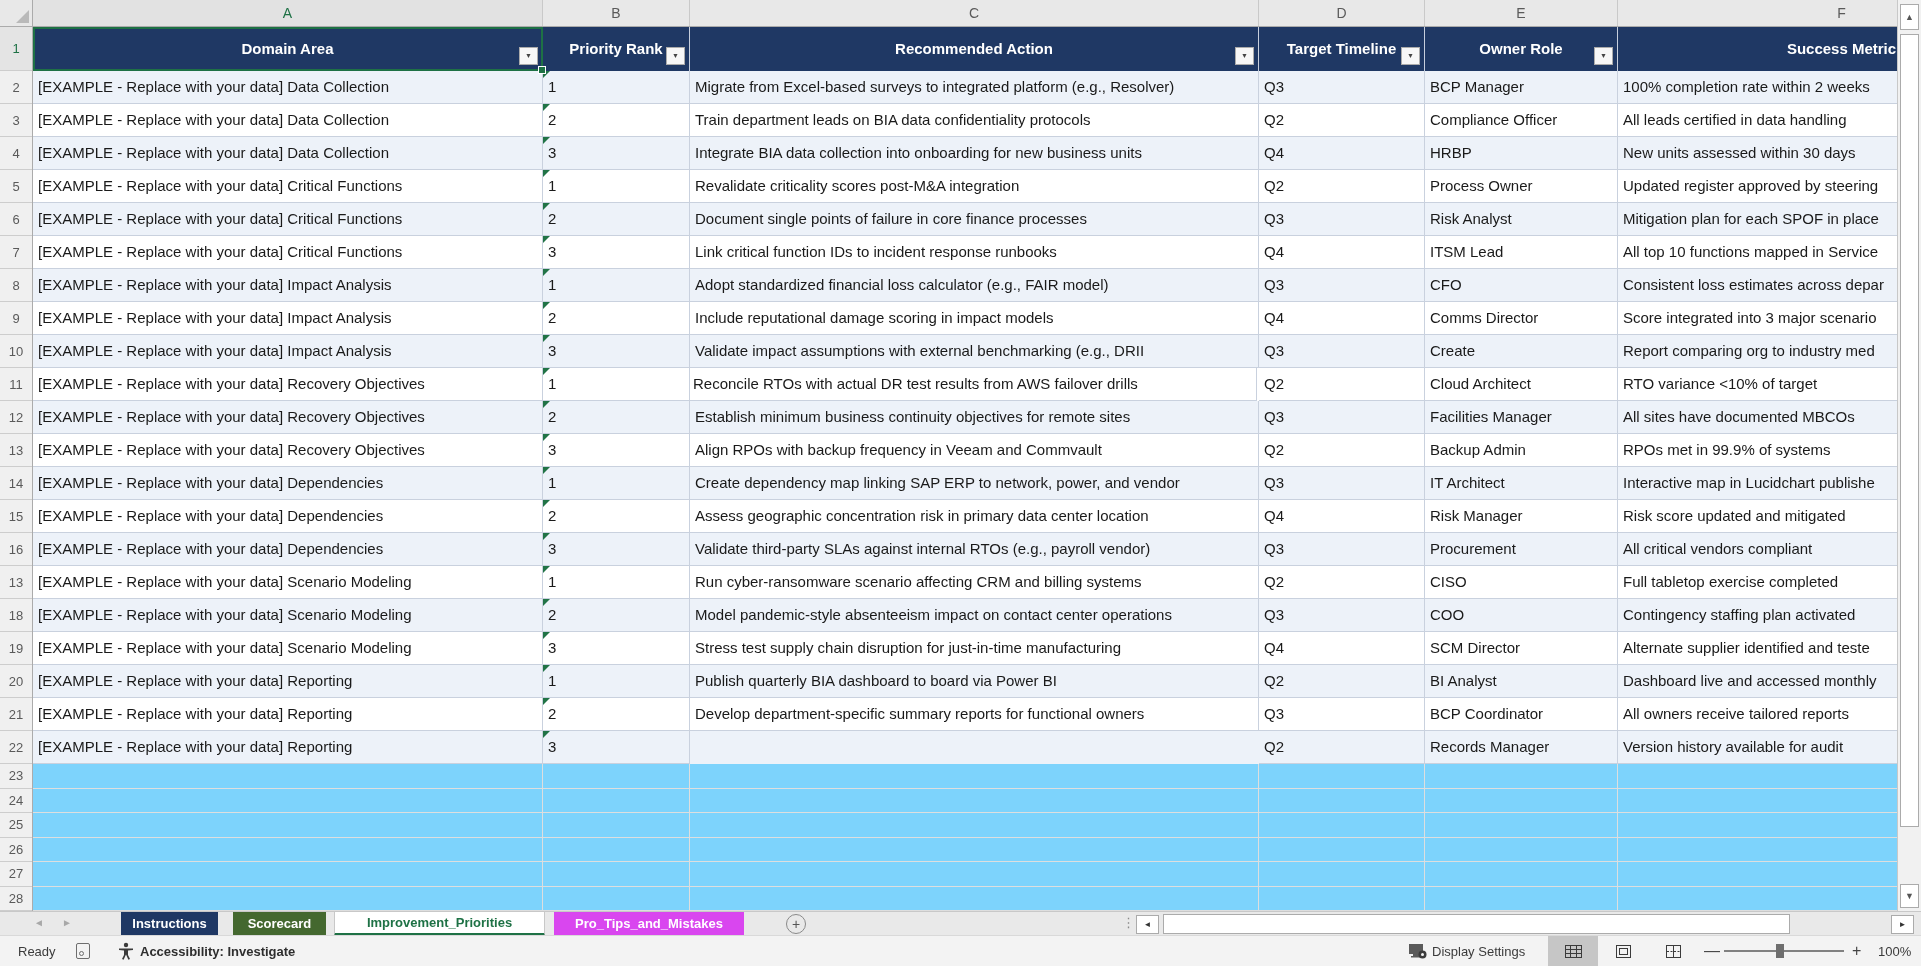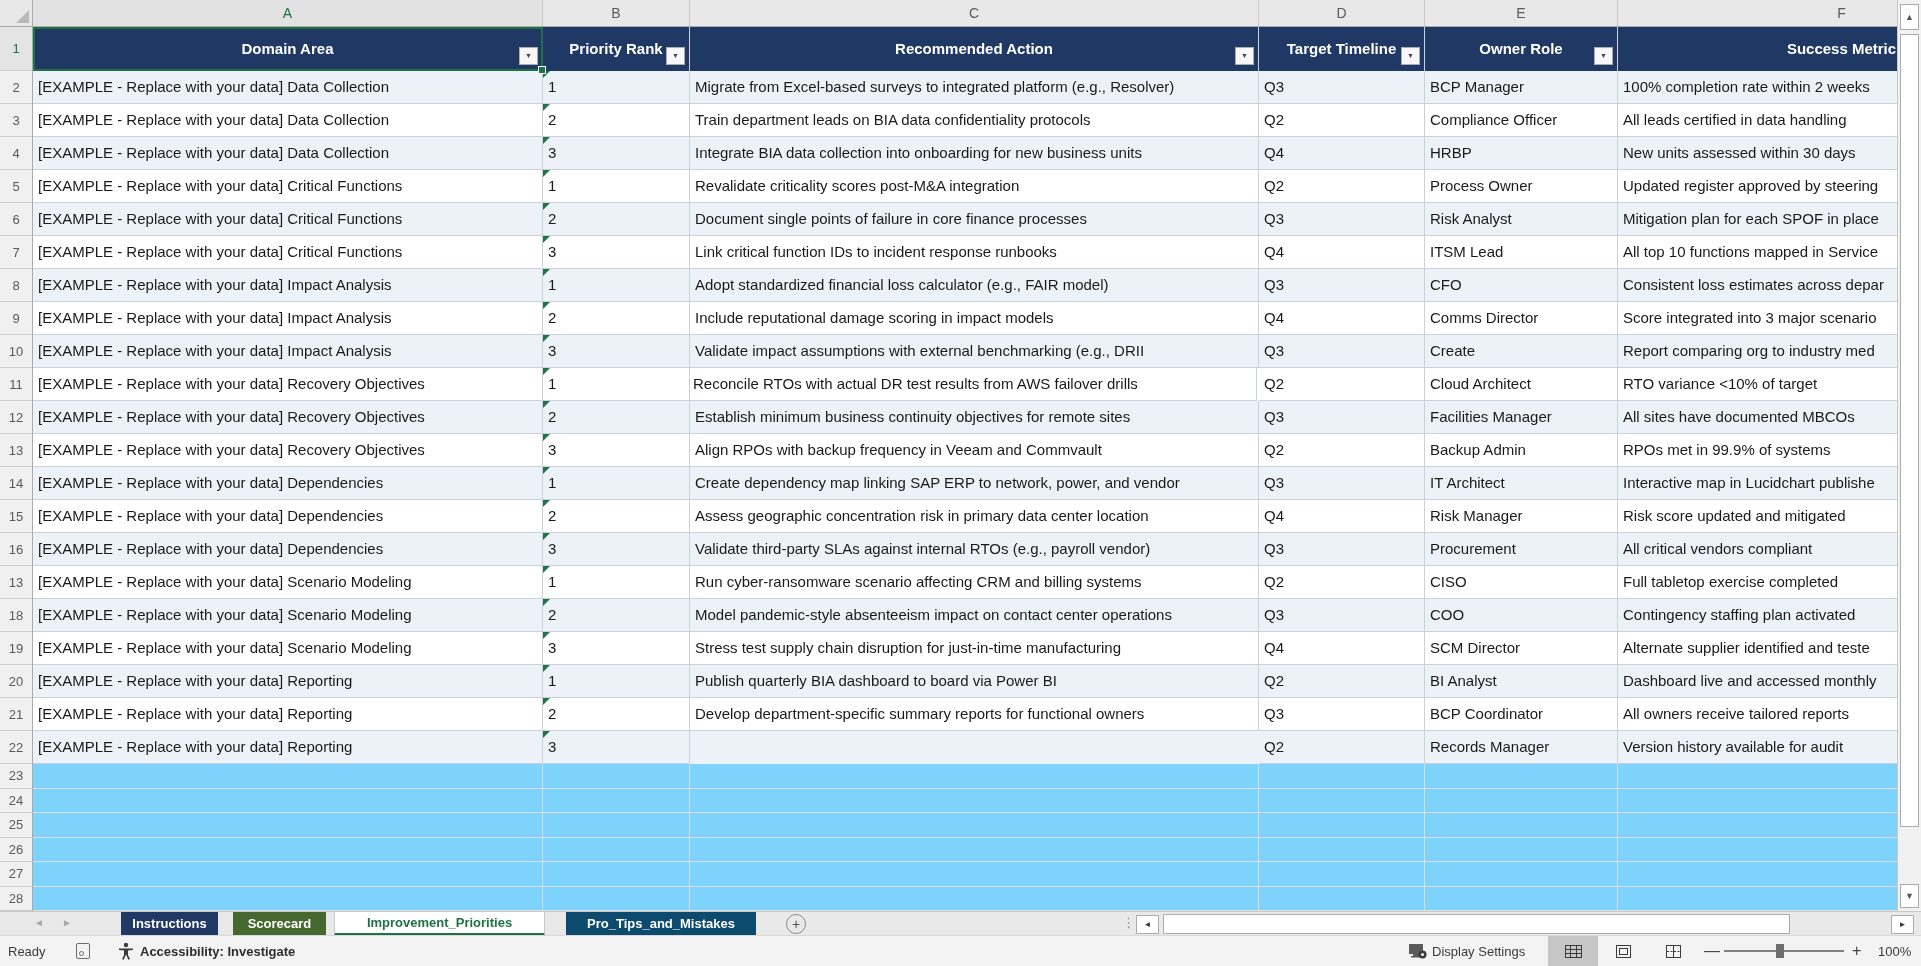--- a/index.html
+++ b/index.html
@@ -44,21 +44,21 @@
   .tab.active { background:#FFFFFF; color:#1E7145; font-weight:bold; border-bottom:3px solid #1E7145; line-height:21px; border-left:1px solid #C8C8C8; border-right:1px solid #C8C8C8; }
   #tab-nav-left, #tab-nav-right { position:absolute; top:5px; font-size:10px; color:#A8A8A8; }
   #add-sheet { position:absolute; left:786px; top:2px; width:20px; height:20px; border:1px solid #8A8A8A; border-radius:50%; color:#555; font-size:14px; line-height:18px; text-align:center; }
   #tab-grip { position:absolute; left:1122px; top:3px; font-size:13px; color:#8A8A8A; }
   #hs-left { position:absolute; left:1136px; top:3px; width:23px; height:19px; background:#FFF; border:1px solid #ABABAB; font-size:8px; color:#333; text-align:center; line-height:17px; }
   #hs-thumb { position:absolute; left:1163px; top:2px; width:627px; height:20px; background:#FFF; border:1px solid #ABABAB; }
   #hs-right { position:absolute; left:1891px; top:3px; width:23px; height:19px; background:#FFF; border:1px solid #ABABAB; font-size:8px; color:#333; text-align:center; line-height:17px; }
 
   
   #statusbar { position:absolute; left:0; top:935px; width:1921px; height:31px; background:#F3F3F3; border-top:1px solid #D9D9D9; font-size:13px; color:#3B3B3B; }
-  #ready-label { position:absolute; left:8px; top:8px; }
+  #ready-label { position:absolute; left:18px; top:8px; }
   #macro-icon { position:absolute; left:76px; top:7px; width:14px; height:16px; border:1px solid #6E6E6E; border-radius:2px; }
   #macro-icon i { position:absolute; left:2px; bottom:2px; width:5px; height:5px; border:1px solid #6E6E6E; border-radius:50%; display:block; }
   #acc-icon { position:absolute; left:118px; top:6px; }
   #acc-label { position:absolute; left:140px; top:8px; font-weight:bold; color:#2E2E2E; }
   #ds-icon { position:absolute; left:1408px; top:7px; }
   #ds-label { position:absolute; left:1432px; top:8px; }
   .view-btn { position:absolute; top:0; width:50px; height:30px; text-align:center; }
   .view-btn svg { margin-top:9px; }
   .view-btn.active { background:#C6C6C6; }
   #zoom-out { position:absolute; left:1704px; top:6px; font-size:16px; color:#444; }
@@ -320,21 +320,21 @@
     <div class="sb-btn" style="top:884px; height:24px; line-height:22px; font-size:9px;"><span>▼</span></div>
   </div>
 
   <div id="tabstrip">
     <div id="tab-nav-left" style="left:34px;">◄</div>
     <div id="tab-nav-right" style="left:62px;">►</div>
     <div id="tabs-holder">
         <div class="tab" style="left: 121px; width: 97px; background: rgb(31, 56, 100); color: rgb(255, 255, 255);">Instructions</div>
         <div class="tab" style="left: 233px; width: 93px; background: rgb(68, 104, 47); color: rgb(255, 255, 255);">Scorecard</div>
         <div class="tab active" style="left: 334px; width: 211px;">Improvement_Priorities</div>
-        <div class="tab" style="left: 554px; width: 190px; background: #0c4a6e; color: rgb(255, 255, 255); margin-left: 12px;">Pro_Tips_and_Mistakes</div>
+        <div class="tab" style="left: 554px; width: 190px; background: #d946ef; color: rgb(255, 255, 255);">Pro_Tips_and_Mistakes</div>
       </div>
     <div id="add-sheet"><span>+</span></div>
     <div id="tab-grip">⋮</div>
     <div id="hs-left"><span>◄</span></div>
     <div id="hs-thumb"></div>
     <div id="hs-right"><span>►</span></div>
   </div>
 
   <div id="statusbar">
     <div id="ready-label">Ready</div>

